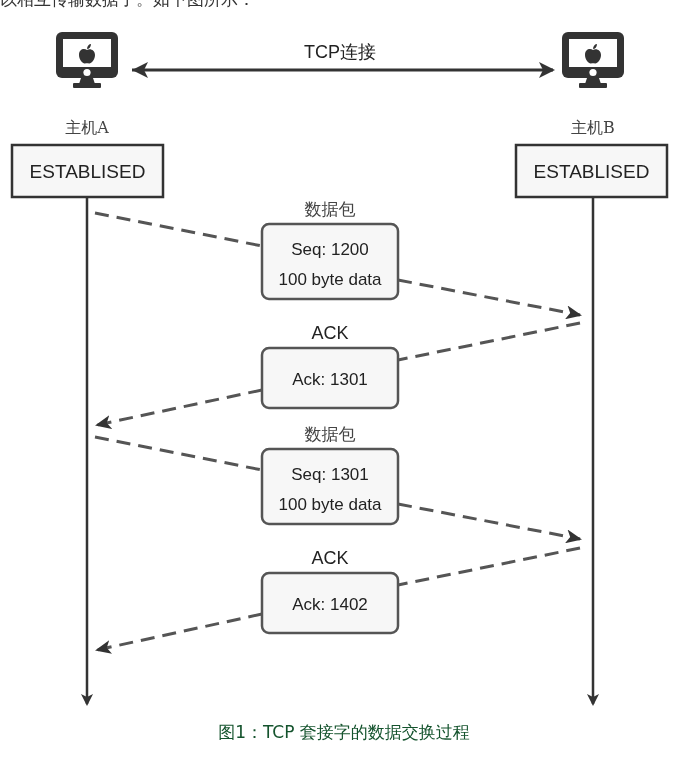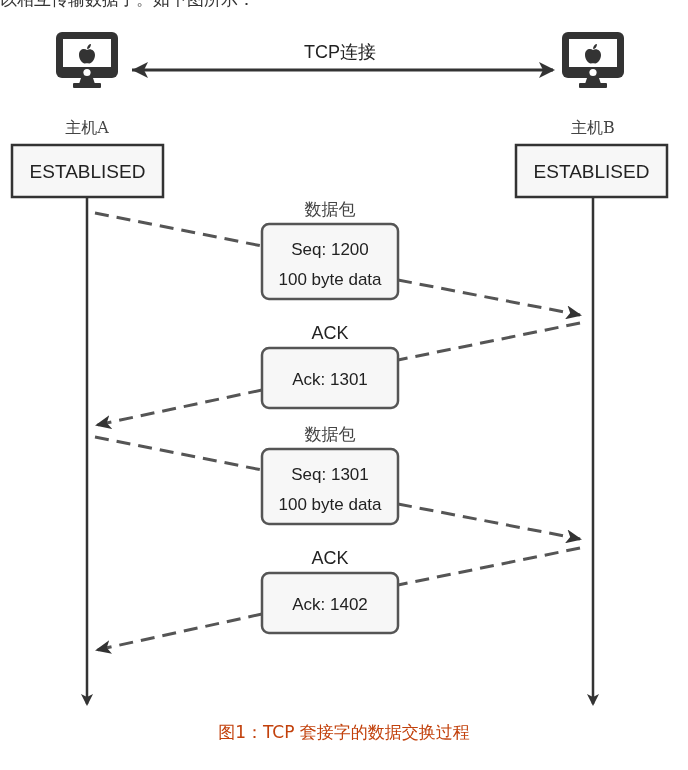--- a/index.html
+++ b/index.html
@@ -4,21 +4,21 @@
   <style>
     html, body { margin: 0; padding: 0; background: #ffffff; }
     body { width: 688px; height: 770px; position: relative; overflow: hidden;
            font-family: "Liberation Sans", "DejaVu Sans", sans-serif; color: #333; }
     .intro { position: absolute; left: 0; top: -12px; font-size: 17px; color: #333; white-space: nowrap;
              font-family: "DejaVu Sans", sans-serif; }
     svg.diagram { position: absolute; left: 0; top: 0; }
     .lbl { font-family: "Liberation Sans", "DejaVu Sans", sans-serif; fill: #222; }
     .cjk { font-family: "DejaVu Serif", serif; fill: #444; }
     .caption { position: absolute; left: 0; width: 688px; top: 721px; text-align: center;
-               font-size: 17px; color: #c2410c; font-family: "DejaVu Sans", sans-serif; }
+               font-size: 17px; color: #14532d; font-family: "DejaVu Sans", sans-serif; }
   </style>
 </head>
 <body>
 
 <div class="intro">以相互传输数据了。如下图所示：</div>
 
 <svg class="diagram" width="688" height="770" viewBox="0 0 688 770">
   <defs>
     <marker id="arrowFilled" viewBox="0 0 12 12" refX="10" refY="6" markerWidth="12" markerHeight="12" orient="auto" markerUnits="userSpaceOnUse">
       <path d="M0,0 L12,6 L0,12 L3,6 Z" fill="#333"></path>

